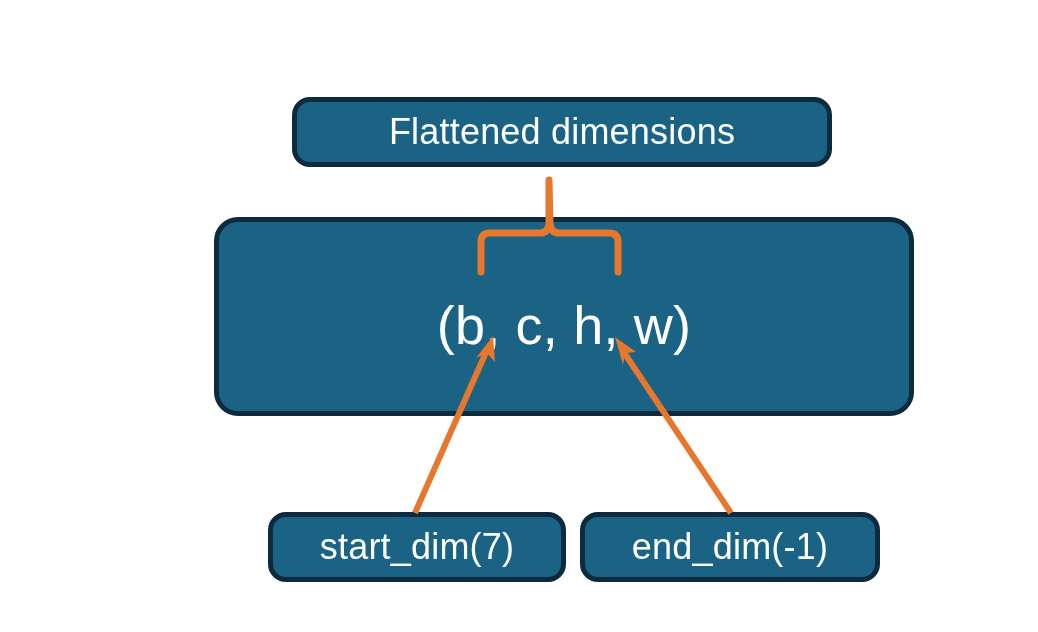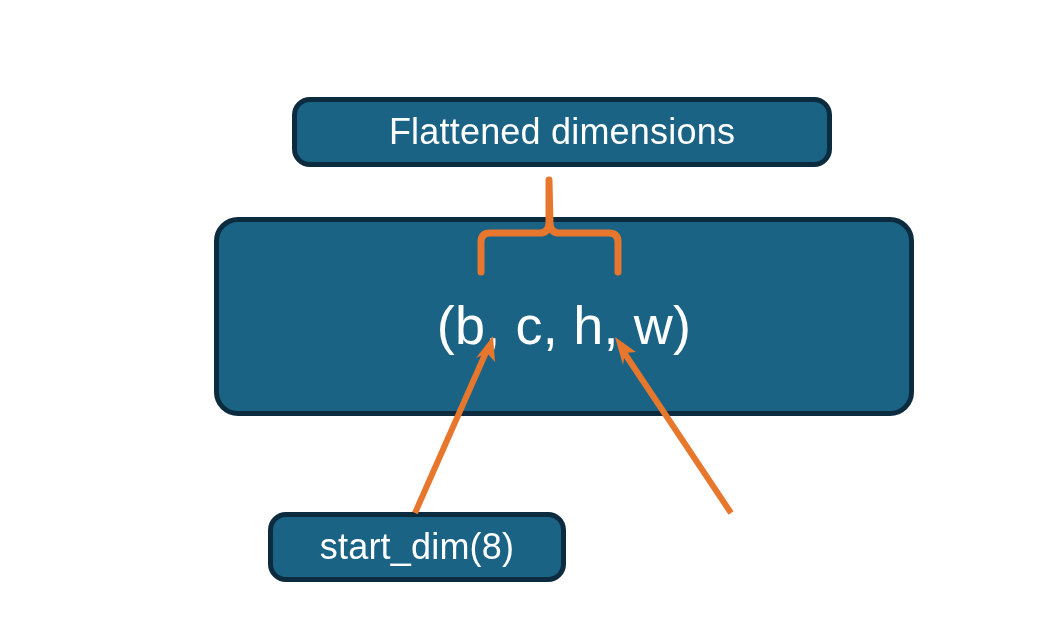--- a/index.html
+++ b/index.html
@@ -100,23 +100,26 @@
 
   <div class="node" id="node-flattened">
     <span class="node-label">Flattened dimensions</span>
   </div>
 
   <div class="node" id="node-shape">
     <span class="node-label">(b, c, h, w)</span>
   </div>
 
   <div class="node" id="node-start-dim">
-    <span class="node-label">start_dim(8)</span>
+    <span class="node-label">start_dim(7)</span>
   </div>
 
+  <div class="node" id="node-end-dim">
+    <span class="node-label">end_dim(-1)</span>
+  </div>
 
   <svg id="connectors" viewBox="0 0 1038 632">
 
     <g>
       <path class="brace-path" d="M 481 272
                L 481 242
                Q 481 233 490 233
                L 540 233
                Q 548 233 549 224
                L 549 180

